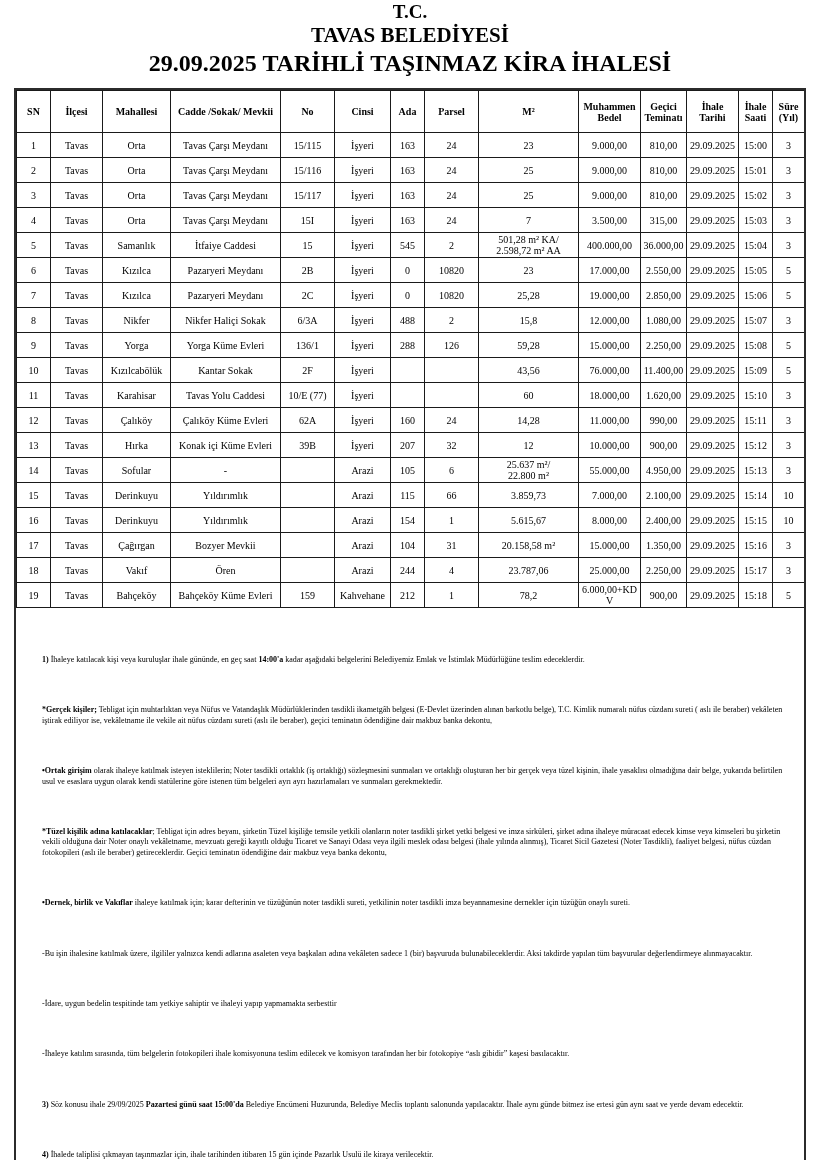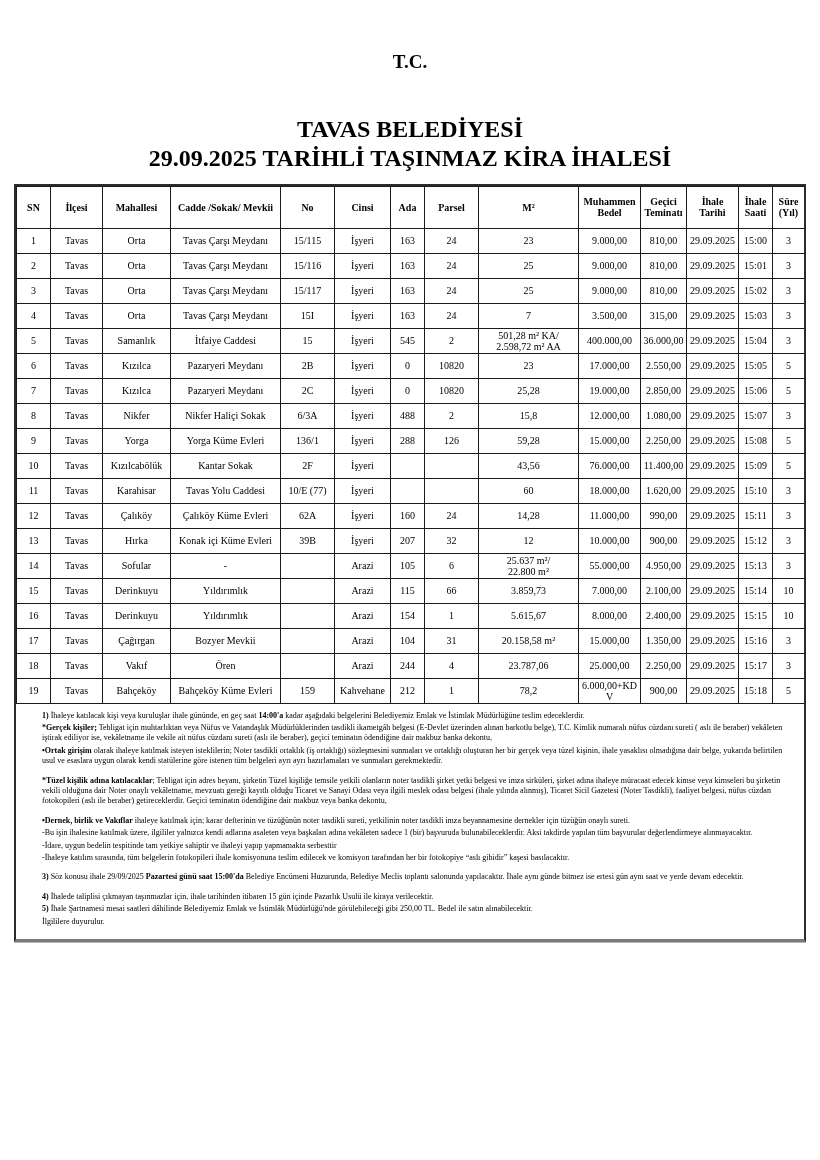--- a/index.html
+++ b/index.html
@@ -2,25 +2,25 @@
 <html lang="tr"><head>
 <meta charset="utf-8">
 <style>
   * { margin:0; padding:0; box-sizing:border-box; }
   html,body { background:#ffffff; }
   body {
     width:820px; height:1160px; overflow:hidden;
     font-family:"Liberation Serif","DejaVu Serif",serif;
     color:#000;
   }
-  .page { width:820px; height:1160px; background:#fff; padding-top:50px; }
+  .page { width:820px; height:1160px; background:#fff; }
 
   .title-block { text-align:center; line-height:1.22; margin-bottom:10px; }
   .title-l1 { font-size:19px; font-weight:bold; }
-  .title-l2 { font-size:24px; font-weight:bold;margin-top:42px; }
+  .title-l2 { font-size:21px; font-weight:bold; }
   .title-l3 { font-size:24px; font-weight:bold; }
 
   .sheet {
     margin:0 14px;
     border:2px solid #2b2b2b;
     border-bottom:3px solid #7a7a7a;
     box-shadow:0 1px 0 #b5b5b5;
     overflow:hidden;
   }
 
@@ -37,21 +37,21 @@
   td.c8 { white-space:pre-line; }
 
   col.w0{width:34px} col.w1{width:52px} col.w2{width:68px} col.w3{width:110px}
   col.w4{width:54px} col.w5{width:56px} col.w6{width:34px} col.w7{width:54px}
   col.w8{width:100px} col.w9{width:62px} col.w10{width:46px} col.w11{width:52px}
   col.w12{width:34px} col.w13{width:32px}
 
   .notes { padding:7px 8px 10px 26px; font-size:8px; line-height:1.3; }
   .note-block { margin-bottom:9px; }
   .note-block:last-child { margin-bottom:0; }
-  .note-line { margin-bottom:2px; }
+  .note-line { margin-bottom:2px;margin-top:40px; }
   .note-line span.b { font-weight:bold; }
 </style>
 </head>
 <body>
 
 <div class="page">
 
   <div class="title-block">
     <div class="title-l1">T.C.</div>
     <div class="title-l2">TAVAS BELEDİYESİ</div>

